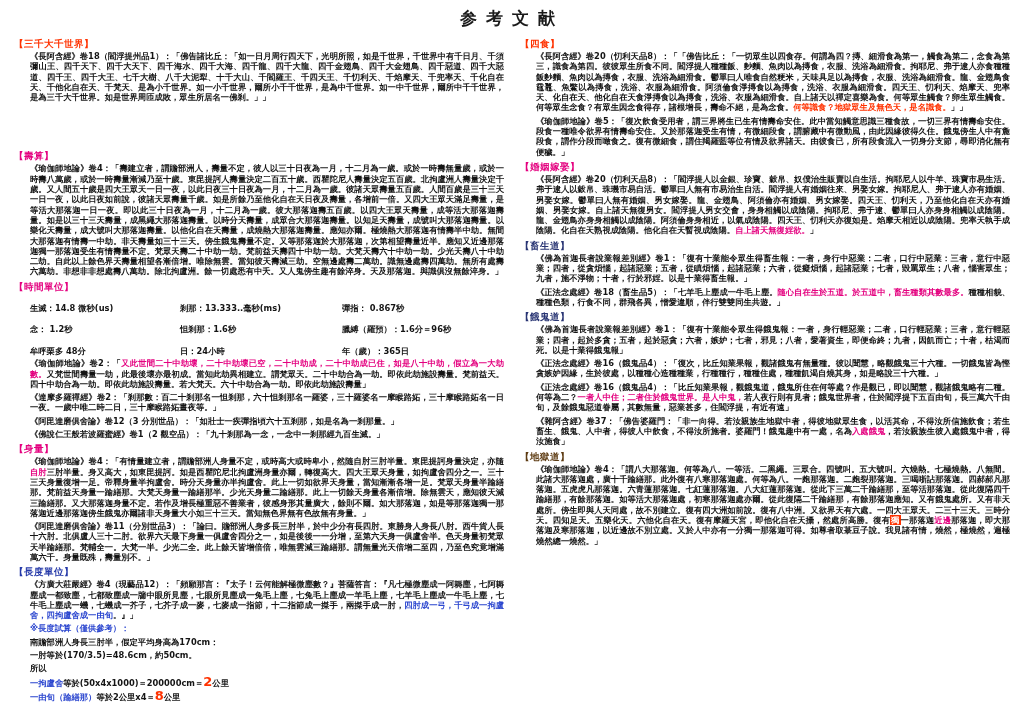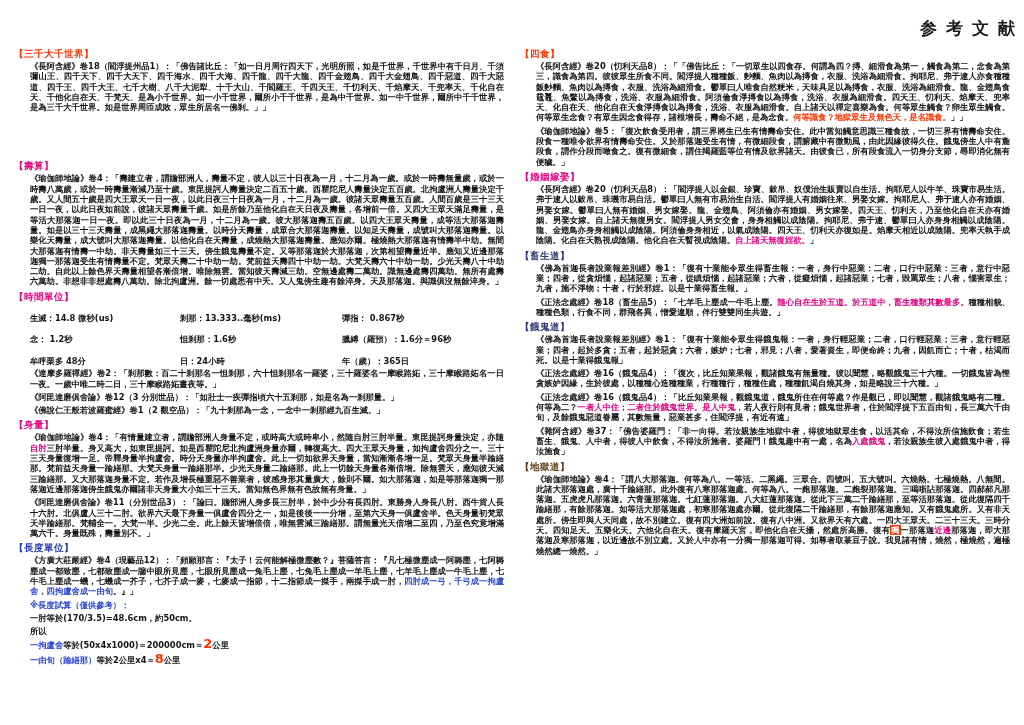--- a/index.html
+++ b/index.html
@@ -1,19 +1,19 @@
 <!DOCTYPE html>
 <html><head>
 <meta charset="utf-8">
 <style>
   * { margin:0; padding:0; box-sizing:border-box; }
   html,body { width:1024px; height:725px; background:#ffffff; overflow:hidden; }
   body { font-family:"DejaVu Sans", sans-serif; font-weight:bold; color:#141414; }
-  .title { text-align:right; font-family:"DejaVu Serif", serif; font-weight:bold;
-           font-size:17px; letter-spacing:9px; padding-top:17px; color:#1a1a1a; }
+  .title { text-align:center; font-family:"DejaVu Serif", serif; font-weight:bold;
+           font-size:17px; letter-spacing:9px; padding-top:7px; color:#1a1a1a; }
   .columns { display:flex; gap:16px; padding:6px 14px 0 14px; }
   .col { flex:1 1 0; min-width:0; }
   .section { margin-bottom:4px; }
   .sec-h { font-size:9.5px; line-height:12px; margin:2px 0 1px 0; letter-spacing:0.5px; }
   .para { font-size:8.3px; line-height:10.3px; margin:1px 0 3px 16px;
           text-align:justify; word-break:break-all; }
   .para.sub { }
   .trow { display:flex; margin:10px 0 1px 16px; font-size:8.3px; line-height:11.5px; }
   .tcell { flex:0 0 150px; }
   .tcell:nth-child(2) { flex:0 0 162px; }
@@ -46,33 +46,35 @@
         <div class="trow">
           <span class="tcell">念： 1.2秒</span>
           <span class="tcell">怛剎那：1.6秒</span>
           <span class="tcell">臘縛（羅預）：1.6分＝96秒</span>
         </div>
         <div class="trow">
           <span class="tcell">牟呼栗多 48分</span>
           <span class="tcell">日：24小時</span>
           <span class="tcell">年（歲）：365日</span>
         </div>
+        <div class="para"><span>《瑜伽師地論》卷2：「</span><span style="color: rgb(228, 0, 127);">又此世間二十中劫壞，二十中劫壞已空，二十中劫成，二十中劫成已住，如是八十中劫，假立為一大劫數。</span><span>又梵世間壽量一劫，此最後壞亦最初成。當知此劫異相建立。謂梵眾天。二十中劫合為一劫。即依此劫施設壽量。梵前益天。四十中劫合為一劫。即依此劫施設壽量。若大梵天。六十中劫合為一劫。即依此劫施設壽量」</span></div>
         <div class="para"><span>《達摩多羅禪經》卷2：「剎那數：百二十剎那名一怛剎那，六十怛剎那名一羅婆，三十羅婆名一摩睺路妬，三十摩睺路妬名一日一夜。一歲中唯二時二日，三十摩睺路妬晝夜等。」</span></div>
         <div class="para"><span>《阿毘達磨俱舍論》卷12（3 分別世品）：「如壯士一疾彈指頃六十五剎那，如是名為一剎那量。」</span></div>
         <div class="para"><span>《佛說仁王般若波羅蜜經》卷1（2 觀空品）：「九十剎那為一念，一念中一剎那經九百生滅。」</span></div>
       </div>
       <div class="section">
         <div class="sec-h" style="color: rgb(228, 0, 127);">【身量】</div>
         <div class="para"><span>《瑜伽師地論》卷4：「有情量建立者，謂贍部洲人身量不定，或時高大或時卑小，然隨自肘三肘半量。東毘提訶身量決定，亦隨</span><span style="color: rgb(228, 0, 127);">自肘</span><span>三肘半量。身又高大，如東毘提訶。如是西瞿陀尼北拘盧洲身量亦爾，轉復高大。四大王眾天身量，如拘盧舍四分之一。三十三天身量復增一足。帝釋身量半拘盧舍。時分天身量亦半拘盧舍。此上一切如欲界天身量，當知漸漸各增一足。梵眾天身量半踰繕那。梵前益天身量一踰繕那。大梵天身量一踰繕那半。少光天身量二踰繕那。此上一切餘天身量各漸倍增。除無雲天，應知彼天減三踰繕那。又大那落迦身量不定。若作及增長極重惡不善業者，彼感身形其量廣大，餘則不爾。如大那落迦，如是等那落迦獨一那落迦近邊那落迦傍生餓鬼亦爾諸非天身量大小如三十三天。當知無色界無有色故無有身量。」</span></div>
         <div class="para"><span>《阿毘達磨俱舍論》卷11（分別世品3）：「論曰。贍部洲人身多長三肘半，於中少分有長四肘。東勝身人身長八肘。西牛貨人長十六肘。北俱盧人三十二肘。欲界六天最下身量一俱盧舍四分之一，如是後後一一分增，至第六天身一俱盧舍半。色天身量初梵眾天半踰繕那。梵輔全一。大梵一半。少光二全。此上餘天皆增倍倍，唯無雲減三踰繕那。謂無量光天倍增二至四，乃至色究竟增滿萬六千。身量既殊，壽量別不。」</span></div>
       </div>
       <div class="section">
         <div class="sec-h" style="color: rgb(36, 56, 168);">【長度單位】</div>
         <div class="para"><span>《方廣大莊嚴經》卷4（現藝品12）：「頻願那言：『太子！云何能解極微塵數？』菩薩答言：『凡七極微塵成一阿耨塵，七阿耨塵成一都致塵，七都致塵成一牖中眼所見塵，七眼所見塵成一兔毛上塵，七兔毛上塵成一羊毛上塵，七羊毛上塵成一牛毛上塵，七牛毛上塵成一蟣，七蟣成一芥子，七芥子成一麥，七麥成一指節，十二指節成一搩手，兩搩手成一肘，</span><span style="color: rgb(43, 70, 207);">四肘成一弓，千弓成一拘盧舍，四拘盧舍成一由旬</span><span>。』」</span></div>
         <div class="para sub"><span style="color: rgb(43, 70, 207);">※長度試算（僅供參考）：</span></div>
+        <div class="para"><span>南贍部洲人身長三肘半，假定平均身高為170cm：</span></div>
         <div class="para"><span>一肘等於(170/3.5)=48.6cm，約50cm。</span></div>
         <div class="para"><span>所以</span></div>
         <div class="para"><span style="color: rgb(43, 70, 207);">一拘盧舍</span><span>等於(50x4x1000)＝200000cm＝</span><span class="big" style="color: rgb(255, 50, 0);">2</span><span>公里</span></div>
         <div class="para"><span style="color: rgb(43, 70, 207);">一由旬（踰繕那）</span><span>等於2公里x4＝</span><span class="big" style="color: rgb(255, 50, 0);">8</span><span>公里</span></div>
       </div>
     </div>
   <div class="col">
       <div class="section">
         <div class="sec-h" style="color: rgb(255, 50, 0);">【四食】</div>
         <div class="para"><span>《長阿含經》卷20（忉利天品8）：「「佛告比丘：「一切眾生以四食存。何謂為四？摶、細滑食為第一，觸食為第二，念食為第三，識食為第四。彼彼眾生所食不同。閻浮提人種種飯、麨麵、魚肉以為摶食，衣服、洗浴為細滑食。拘耶尼、弗于逮人亦食種種飯麨麵、魚肉以為摶食，衣服、洗浴為細滑食。鬱單曰人唯食自然粳米，天味具足以為摶食，衣服、洗浴為細滑食。龍、金翅鳥食黿鼉、魚鱉以為摶食，洗浴、衣服為細滑食。阿須倫食淨摶食以為摶食，洗浴、衣服為細滑食。四天王、忉利天、焰摩天、兜率天、化自在天、他化自在天食淨摶食以為摶食，洗浴、衣服為細滑食。自上諸天以禪定喜樂為食。何等眾生觸食？卵生眾生觸食。何等眾生念食？有眾生因念食得存，諸根增長，壽命不絕，是為念食。</span><span style="color: rgb(255, 50, 0);">何等識食？地獄眾生及無色天，是名識食。</span><span>」」</span></div>

